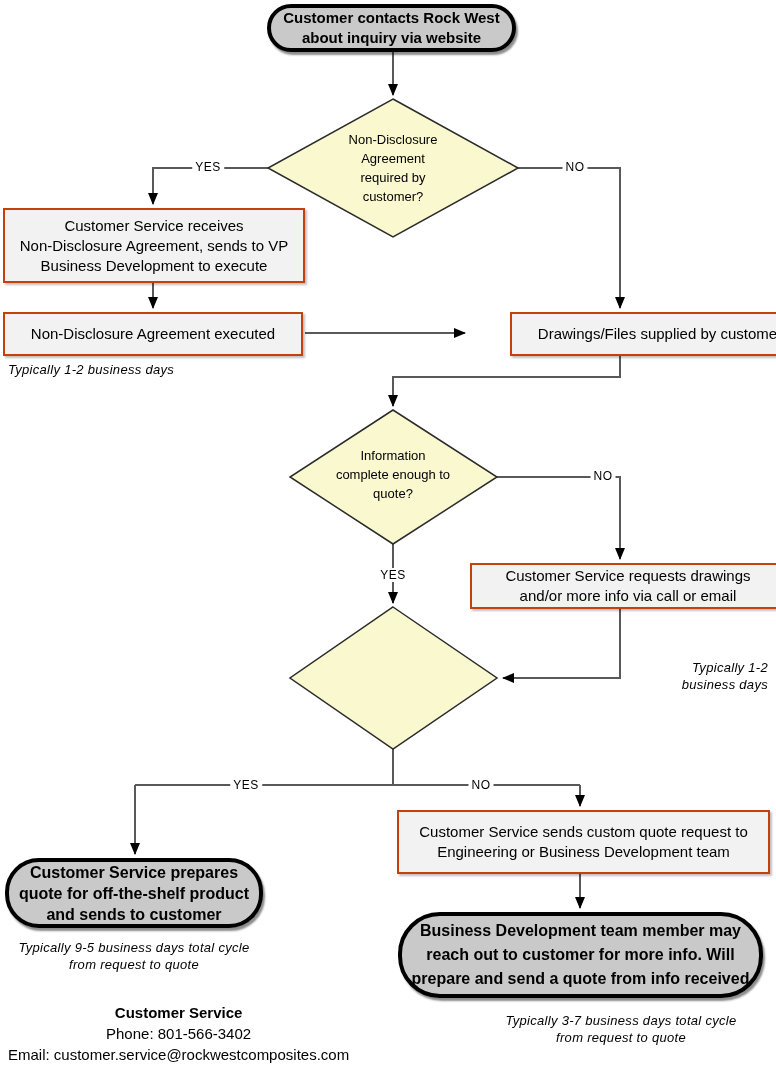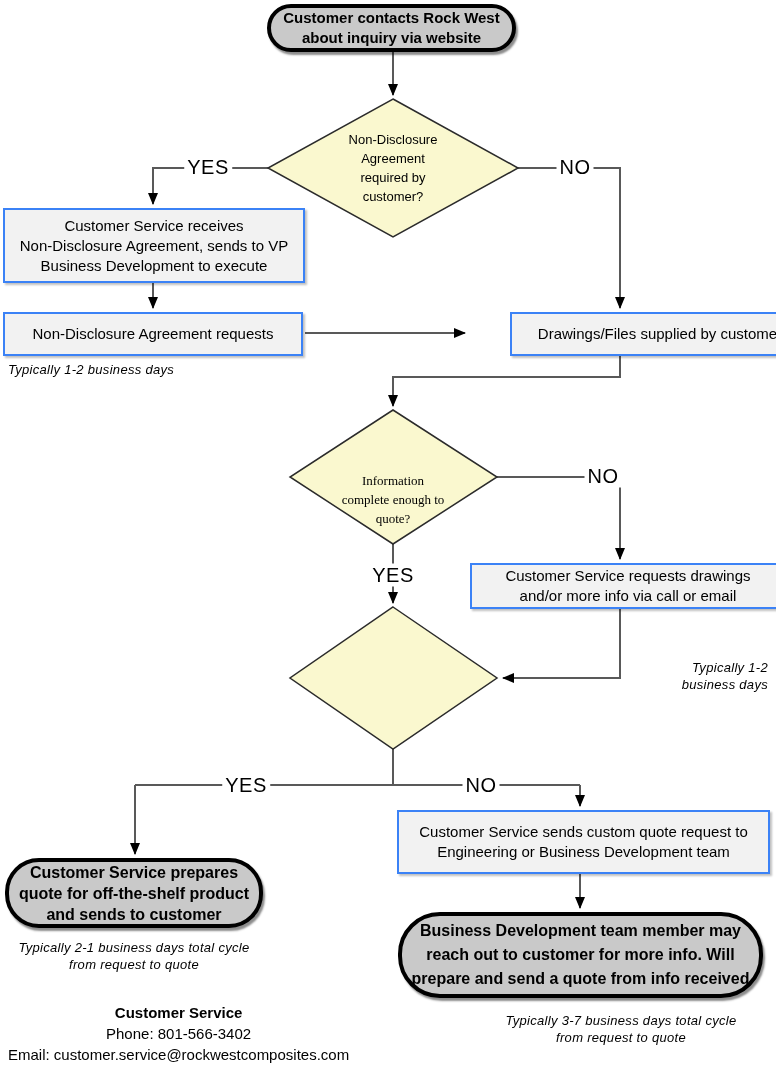--- a/index.html
+++ b/index.html
@@ -6,36 +6,36 @@
   #stage{
     position:relative;width:776px;height:1076px;background:#ffffff;
     font-family:"Liberation Sans",sans-serif;color:#000;overflow:hidden;
   }
   #connectors{position:absolute;left:0;top:0;width:776px;height:1076px;}
   .node{
     position:absolute;display:flex;align-items:center;justify-content:center;
     text-align:center;white-space:pre-line;box-sizing:border-box;
   }
   .process{
-    background:#f2f2f2;border:2px solid #3b82f6;
+    background:#f2f2f2;border:2px solid #c2410c;
     box-shadow:2px 2px 2px rgba(0,0,0,0.25);
     font-size:15px;line-height:20px;
   }
   .terminator{
     background:#c9c9c9;border:4px solid #000;
     box-shadow:2px 3px 2px rgba(0,0,0,0.45);
     font-weight:bold;
   }
   .diamond-text{
     position:absolute;text-align:center;white-space:pre-line;
     font-size:13px;line-height:19px;
   }
   .branch-label{
     position:absolute;transform:translate(-50%,-50%);
-    background:#fff;padding:0 3px;font-size:20px;letter-spacing:0.5px;
+    background:#fff;padding:0 3px;font-size:12px;letter-spacing:0.5px;
   }
   .note{
     position:absolute;font-style:italic;font-size:13px;line-height:17px;
     white-space:pre-line;letter-spacing:0.3px;
   }
   .contact{position:absolute;left:8px;top:1002px;font-size:15px;line-height:21px;text-align:center;}
   .contact .contact-title{font-weight:bold;}
 </style>
 </head>
 <body>
@@ -79,49 +79,49 @@
 and sends to customer</div>
 
   <div class="node terminator" style="left:398px;top:912px;width:365px;height:86px;border-radius:42px;font-size:16px;line-height:24px;">Business Development team member may
 reach out to customer for more info. Will
 prepare and send a quote from info received</div>
 
   <div class="diamond-text" style="left:313px;top:130px;width:160px;">Non-Disclosure
 Agreement
 required by
 customer?</div>
-  <div class="diamond-text" style="left:308px;top:471px;width:170px;font-family:Liberation Serif, serif;">Information
+  <div class="diamond-text" style="left:308px;top:446px;width:170px;">Information
 complete enough to
 quote?</div>
 
   <div class="node process" style="left:3px;top:208px;width:302px;height:75px;">Customer Service receives
 Non-Disclosure Agreement, sends to VP
 Business Development to execute</div>
 
-  <div class="node process" style="left:3px;top:312px;width:300px;height:44px;">Non-Disclosure Agreement requests</div>
+  <div class="node process" style="left:3px;top:312px;width:300px;height:44px;">Non-Disclosure Agreement executed</div>
 
   <div class="node process" style="left:470px;top:312px;width:300px;height:44px;margin-left:40px;">Drawings/Files supplied by customer</div>
 
   <div class="node process" style="left:470px;top:563px;width:316px;height:46px;">Customer Service requests drawings
 and/or more info via call or email</div>
 
   <div class="node process" style="left:397px;top:810px;width:373px;height:64px;">Customer Service sends custom quote request to
 Engineering or Business Development team</div>
 
   <div class="branch-label" style="left:208px;top:167px;">YES</div>
   <div class="branch-label" style="left:575px;top:167px;">NO</div>
   <div class="branch-label" style="left:603px;top:476px;">NO</div>
   <div class="branch-label" style="left:393px;top:575px;">YES</div>
   <div class="branch-label" style="left:246px;top:785px;">YES</div>
   <div class="branch-label" style="left:481px;top:785px;">NO</div>
 
   <div class="note" style="left:8px;top:361px;">Typically 1-2 business days</div>
   <div class="note" style="left:628px;top:616px;width:140px;text-align:right;margin-top:43px;">Typically 1-2
 business days</div>
-  <div class="note" style="left:10px;top:939px;width:248px;text-align:center;">Typically 2-1 business days total cycle
+  <div class="note" style="left:10px;top:939px;width:248px;text-align:center;">Typically 9-5 business days total cycle
 from request to quote</div>
   <div class="note" style="left:498px;top:1012px;width:246px;text-align:center;">Typically 3-7 business days total cycle
 from request to quote</div>
 
   <div class="contact">
     <div class="contact-title">Customer Service</div>
     <div>Phone: 801-566-3402</div>
     <div>Email: customer.service@rockwestcomposites.com</div>
   </div>
 

